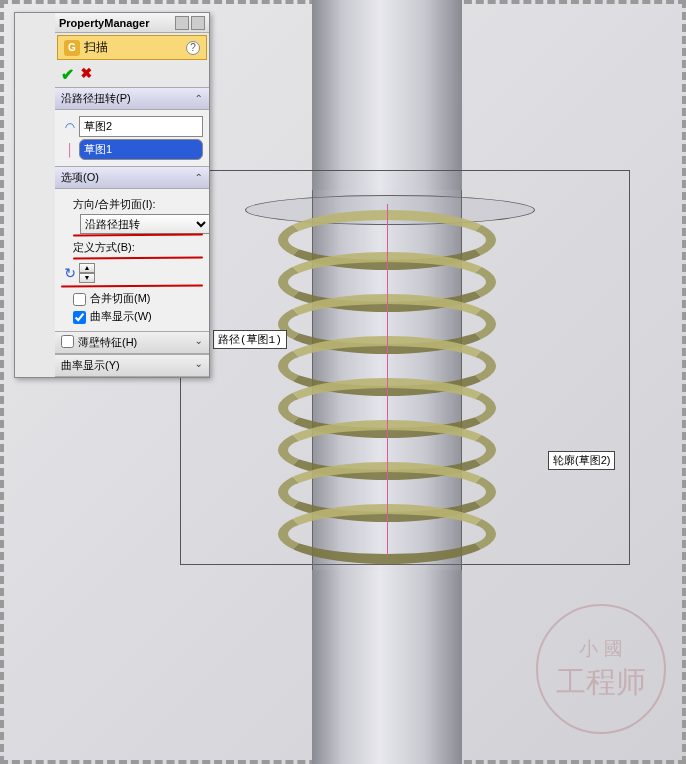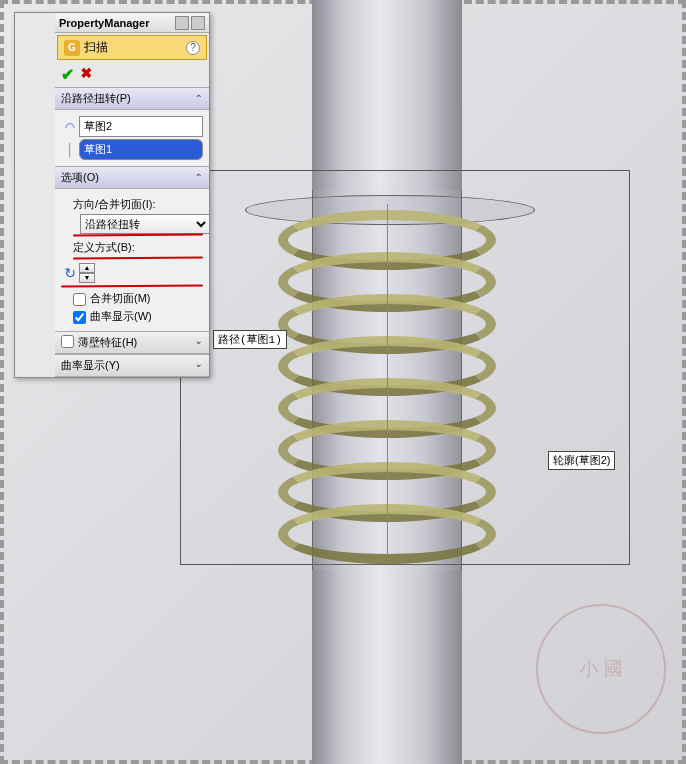--- a/index.html
+++ b/index.html
@@ -86,20 +86,21 @@
     <div class="coil" style="top:252px"></div>
     <div class="coil" style="top:294px"></div>
   </div>
   <div class="axis"></div>
   <div class="callout path">路径(草图1)</div>
   <div class="callout profile">轮廓(草图2)</div>
 </div>
 
 <div class="watermark">
   <div class="sm">小 國</div>
+  <div>工程师</div>
 </div>
 
 <div class="pm-panel">
   <div class="pm-title">
     <span class="t">PropertyManager</span>
     <span class="ic"></span>
     <span class="ic"></span>
   </div>
 
   <div class="feature-bar">

